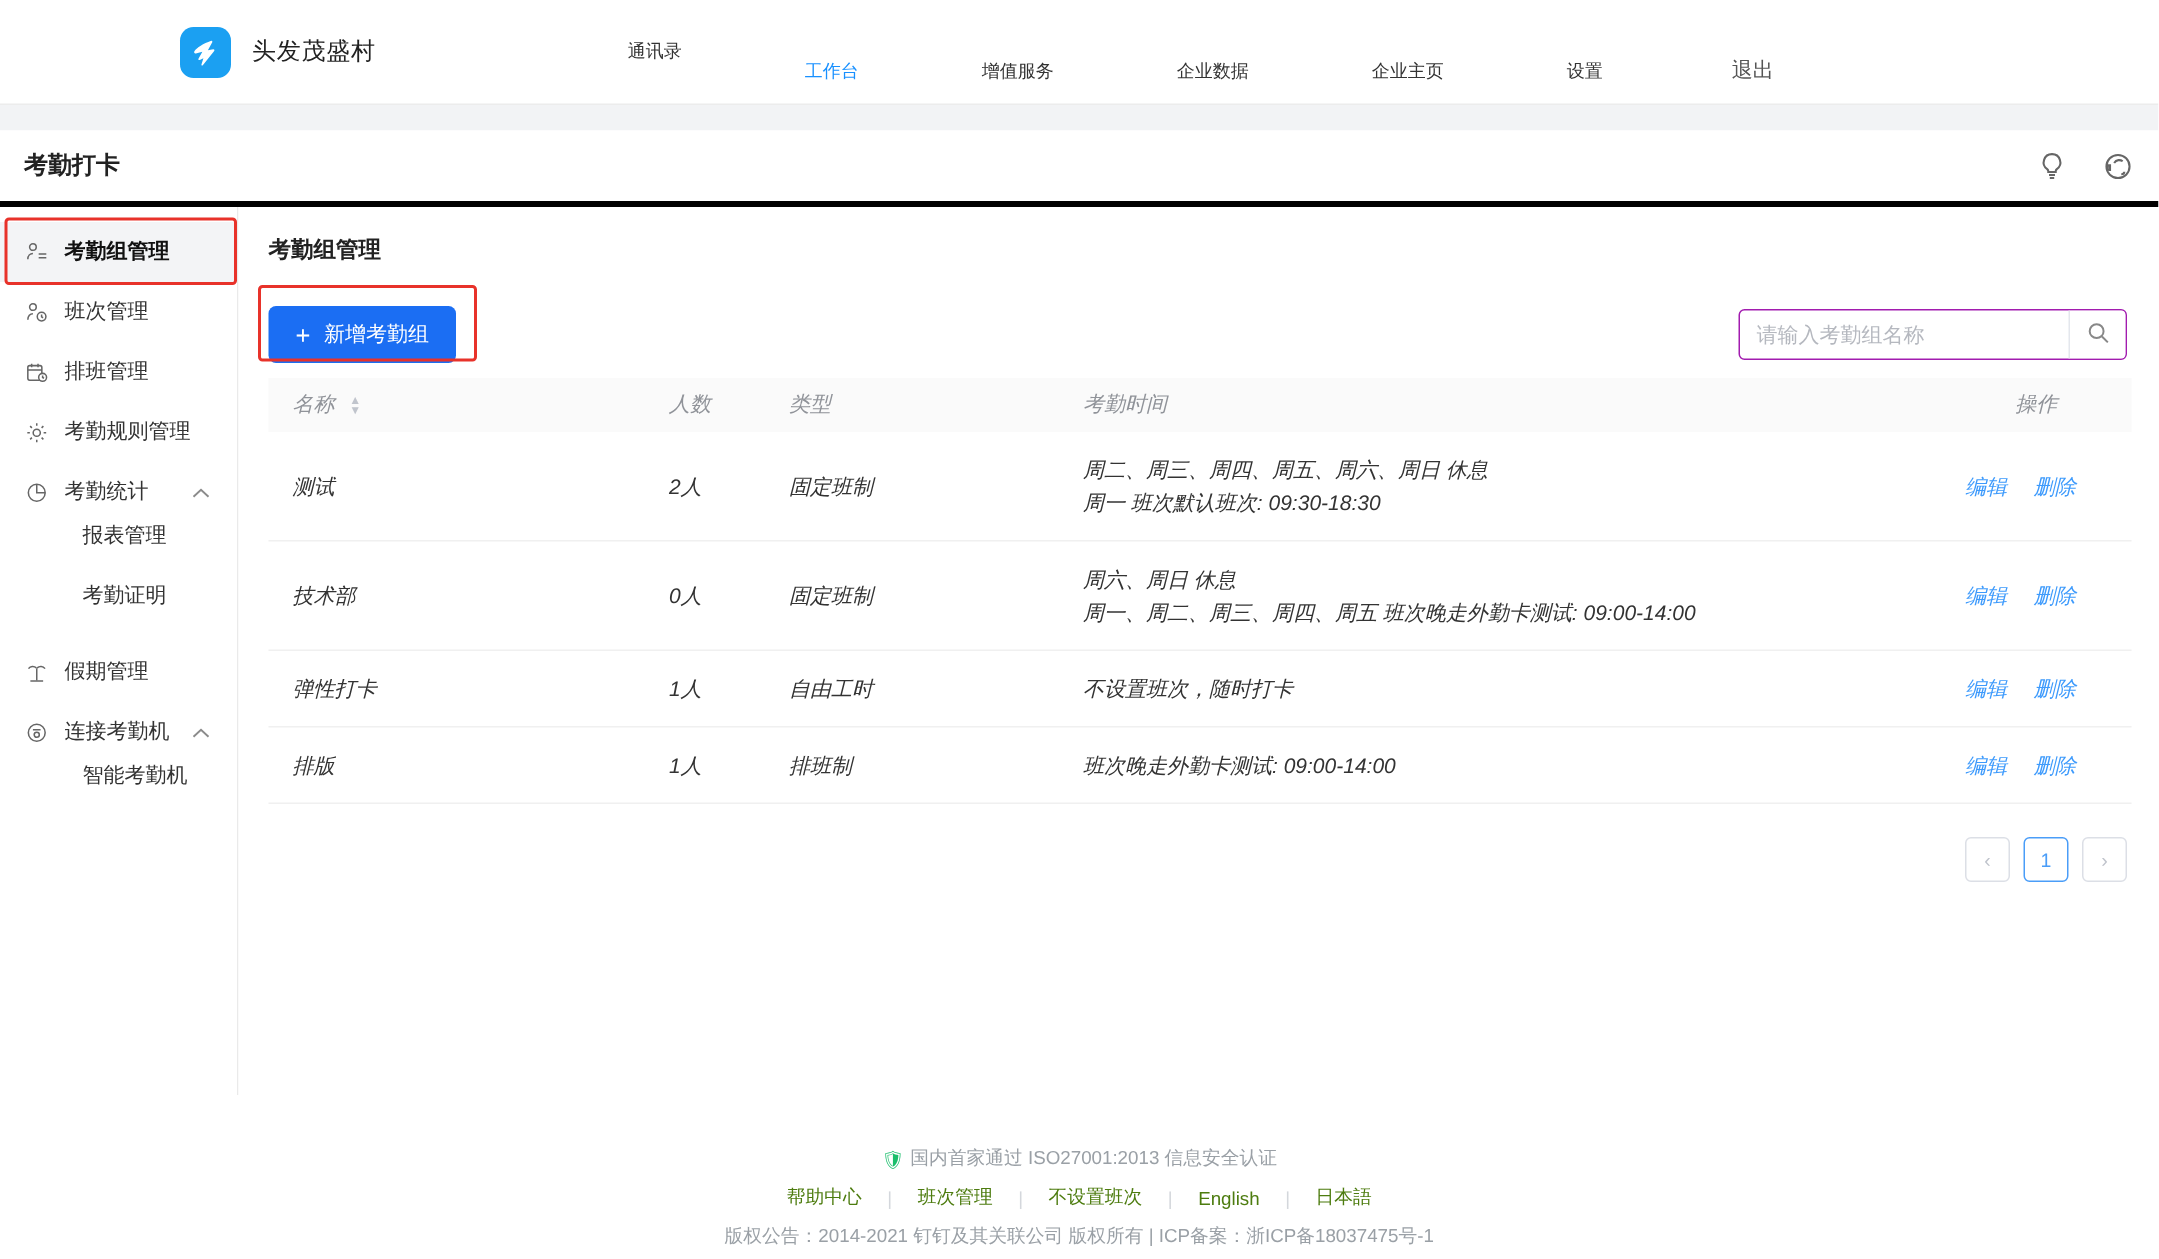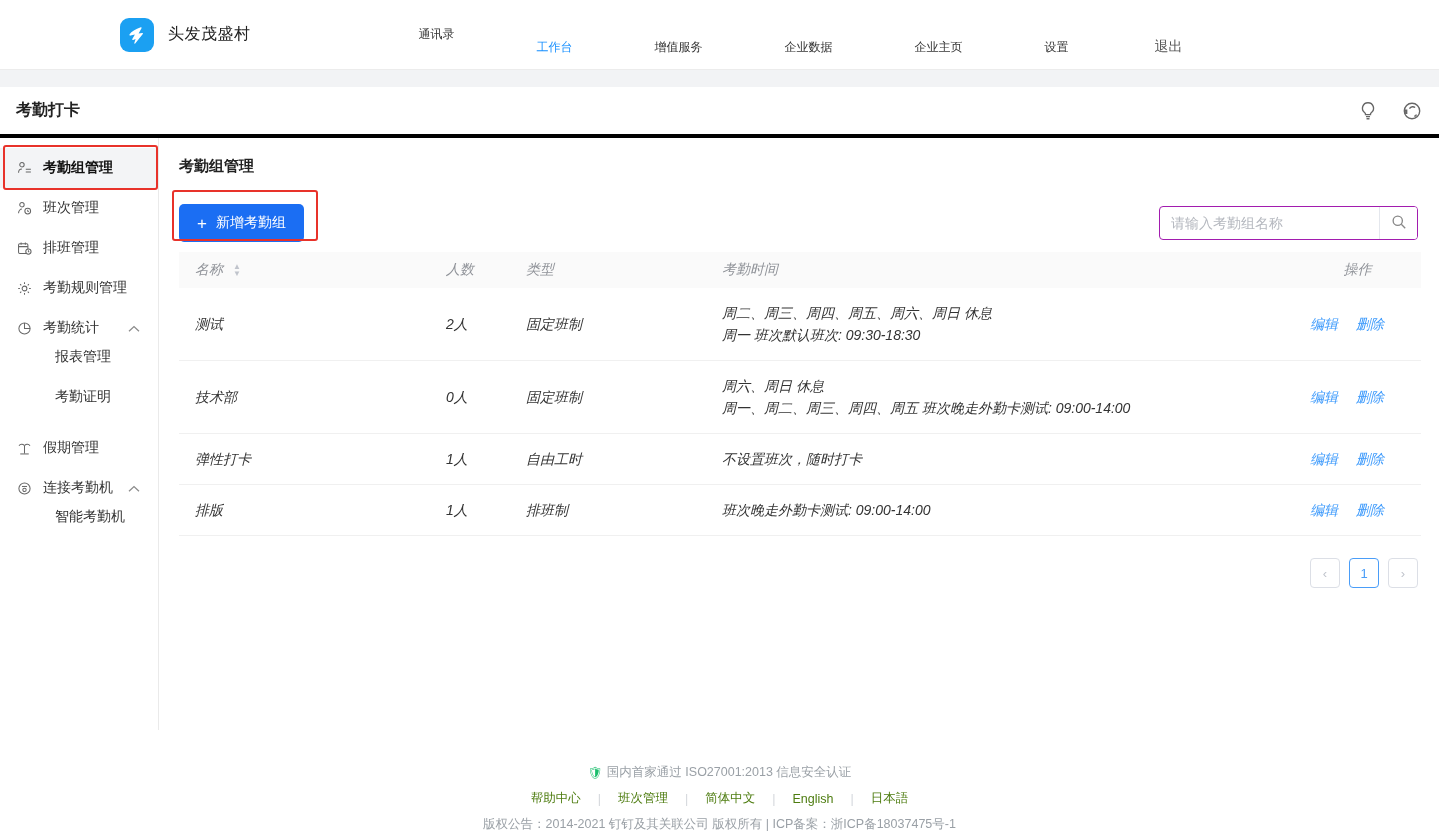--- a/index.html
+++ b/index.html
@@ -428,21 +428,21 @@
   <div class="footer">
     <div class="f-cert">
       <span class="shield">🛡</span>
       <span>国内首家通过 ISO27001:2013 信息安全认证</span>
     </div>
     <div class="f-links">
       <a>帮助中心</a>
       <span class="sep">|</span>
       <a>班次管理</a>
       <span class="sep">|</span>
-      <a>简体中文</a>
+      <a>不设置班次</a>
       <span class="sep">|</span>
       <a>English</a>
       <span class="sep">|</span>
       <a>日本語</a>
     </div>
     <div class="f-copy">版权公告：2014-2021 钉钉及其关联公司 版权所有 | ICP备案：浙ICP备18037475号-1</div>
   </div>
 
   <div class="annot" style="left:3px; top:145px; width:155px; height:45px;"></div>
   <div class="annot" style="left:172px; top:190px; width:146px; height:51px;"></div>

